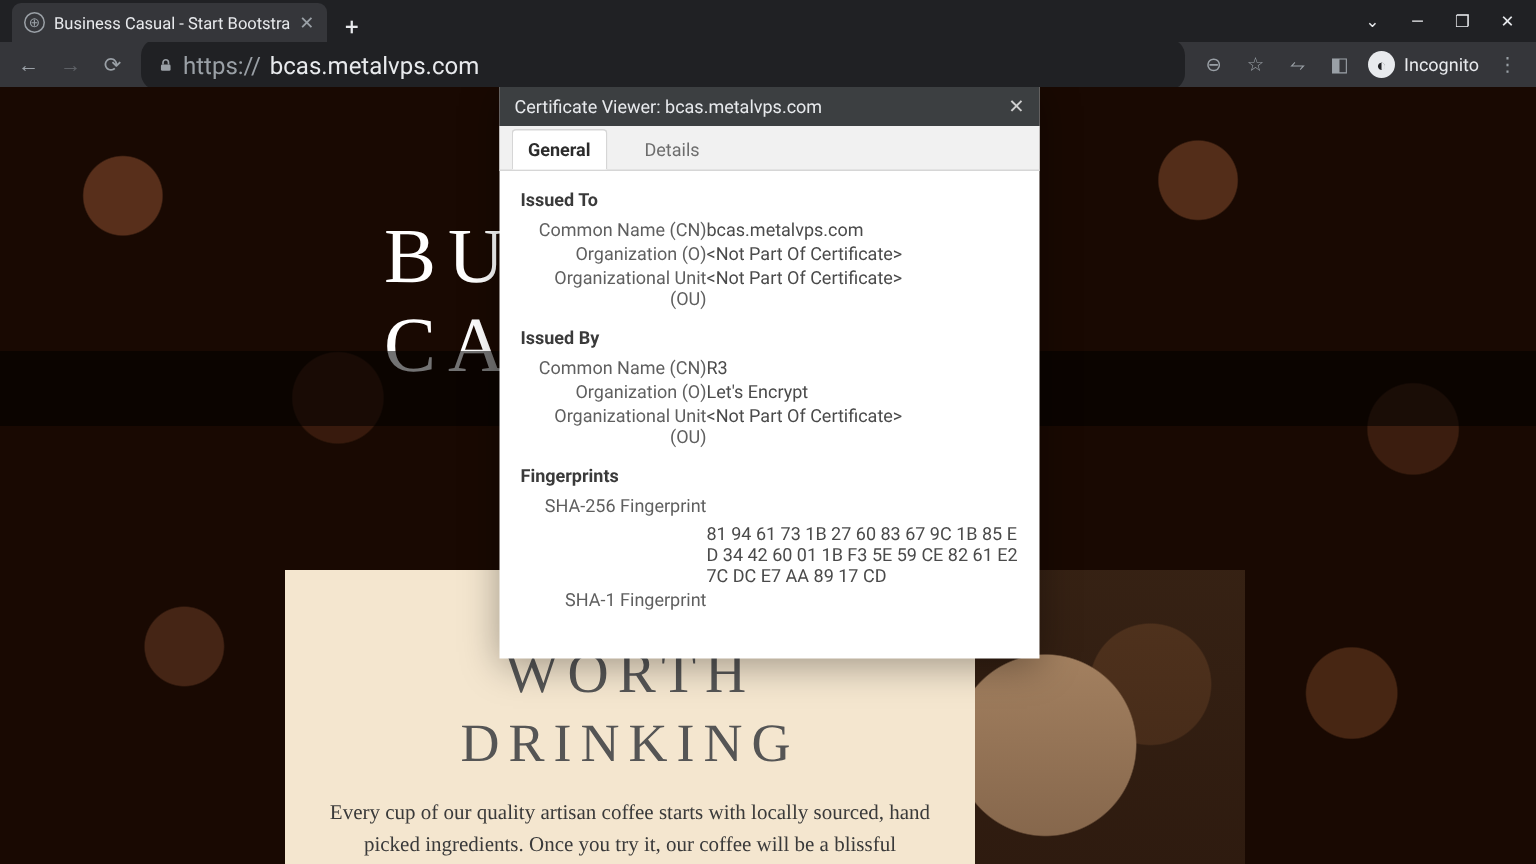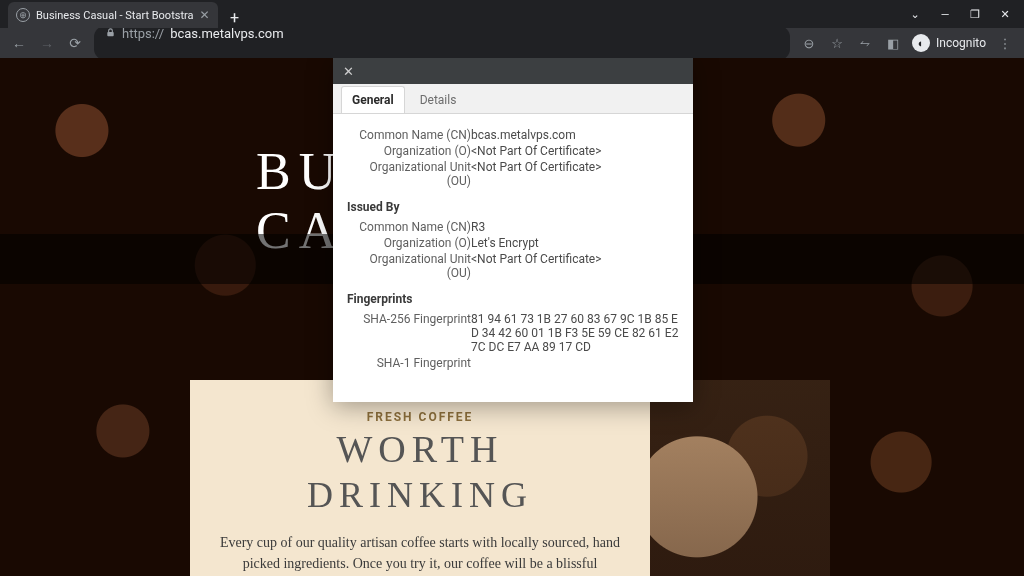--- a/index.html
+++ b/index.html
@@ -9,21 +9,21 @@
   .tabstrip { height:28px; background:#202124; display:flex; align-items:flex-end; padding:0 8px; position:relative; }
   .tab { height:26px; background:#35363a; color:#e8eaed; font-size:11px; display:flex; align-items:center; padding:0 8px; border-radius:6px 6px 0 0; min-width:180px; gap:6px; }
   .tab .favicon { width:14px; height:14px; border-radius:50%; border:1px solid #9aa0a6; font-size:9px; display:flex; align-items:center; justify-content:center; color:#9aa0a6; }
   .tab .title { white-space:nowrap; overflow:hidden; text-overflow:ellipsis; flex:1; }
   .tab .close { font-size:12px; color:#9aa0a6; }
   .newtab { width:22px; height:22px; margin-left:6px; color:#e8eaed; font-size:16px; display:flex; align-items:center; justify-content:center; border-radius:4px; }
   .wincontrols { position:absolute; right:6px; top:4px; display:flex; gap:4px; color:#e8eaed; }
   .wincontrols div { width:26px; height:20px; display:flex; align-items:center; justify-content:center; font-size:11px; }
   .toolbar { height:30px; background:#35363a; display:flex; align-items:center; padding:0 10px; gap:10px; color:#9aa0a6; }
   .toolbar .navbtn { width:18px; height:18px; display:flex; align-items:center; justify-content:center; font-size:14px; }
-  .omnibox { flex:1; height:34px; background:#202124; border-radius:11px; display:flex; padding:0 10px; gap:6px; color:#e8eaed; font-size:13px; }
+  .omnibox { flex:1; height:34px; background:#202124; border-radius:11px; display:flex; align-items:center; padding:0 10px; gap:6px; color:#e8eaed; font-size:16px; }
   .omnibox .lock { width:12px; height:12px; display:flex; align-items:center; justify-content:center; color:#9aa0a6; }
   .omnibox .url-dim { color:#9aa0a6; }
   .toolbar .right { display:flex; align-items:center; gap:10px; }
   .toolbar .iconbtn { width:18px; height:18px; display:flex; align-items:center; justify-content:center; font-size:13px; }
   .incognito { display:flex; align-items:center; gap:6px; color:#e8eaed; font-size:12px; }
   .incognito .badge { width:18px; height:18px; border-radius:50%; background:#e8eaed; color:#202124; display:flex; align-items:center; justify-content:center; font-size:11px; }
   
   .page { flex:1; position:relative; overflow:hidden; background:#1b0e08; }
   .bg-beans { position:absolute; inset:0; background:
      radial-gradient(circle at 8% 14%, #5a3320 0 26px, transparent 27px),
@@ -50,31 +50,31 @@
      linear-gradient(180deg, rgba(30,13,6,.15), rgba(30,13,6,.5)),
      radial-gradient(circle at 62% 46%, #caa27a 0 60px, transparent 61px),
      radial-gradient(circle at 82% 30%, #5a3a22 0 40px, transparent 41px),
      #3a2516;
      filter:blur(.3px);
   }
   
   .certmodal { position:absolute; left:333px; top:0; width:360px; background:#fff; box-shadow:0 4px 24px rgba(0,0,0,.35); font-size:12px; color:#4c4c4c; }
   .certmodal .titlebar { height:26px; background:#3c3f41; color:#e8eaed; display:flex; align-items:center; justify-content:space-between; padding:0 10px; font-size:12px; }
   .certmodal .tbclose { font-size:13px; color:#cfcfcf; cursor:pointer; }
-  .certmodal .tabs { height:30px; background:#f1f1f1; border-bottom:1px solid #d6d6d6; display:flex; align-items:flex-end; padding:0 8px; gap:4px; }
+  .certmodal .tabs { height:30px; background:#f1f1f1; border-bottom:1px solid #d6d6d6; display:flex; align-items:flex-end; padding:0 8px; gap:14px; }
   .certmodal .tabs .ctab { padding:6px 10px; font-size:12px; color:#6d6d6d; border:1px solid transparent; border-bottom:none; border-radius:3px 3px 0 0; }
   .certmodal .tabs .ctab.active { background:#fff; color:#2b2b2b; font-weight:700; border-color:#d6d6d6; }
   .certmodal .body { padding:12px 14px 20px; }
   .certmodal .sec { margin-bottom:12px; }
   .certmodal .sec-h { font-weight:700; color:#3a3a3a; margin-bottom:6px; }
   .certmodal .row { display:flex; margin:2px 0; }
   .certmodal .row .k { width:124px; color:#5f5f5f; padding-left:10px;text-align:right; }
   .certmodal .row .v { flex:1; color:#4a4a4a; }
   .certmodal .fp .row .k { width:124px; }
-  .certmodal .fp .row .v { word-break:break-all; }
+  .certmodal .fp .row .v { word-break:break-all;margin-top:19px; }
 </style>
 </head>
 <body>
 
 <div class="chrome">
 
   <div class="tabstrip">
     <div class="tab">
       <span class="favicon">⊕</span>
       <span class="title">Business Casual - Start Bootstra</span>
@@ -123,28 +123,30 @@
     <div class="photo"></div>
     <div class="card">
       <div class="eyebrow">FRESH COFFEE</div>
       <div class="headline">WORTH</div>
       <div class="headline2">DRINKING</div>
       <p>Every cup of our quality artisan coffee starts with locally sourced, hand picked ingredients. Once you try it, our coffee will be a blissful addition to your everyday morning routine - we guarantee it!</p>
     </div>
 
     <div class="certmodal">
       <div class="titlebar">
+        <span>Certificate Viewer: bcas.metalvps.com</span>
         <span class="tbclose">✕</span>
       </div>
       <div class="tabs">
         <div class="ctab active">General</div>
         <div class="ctab">Details</div>
       </div>
       <div class="body">
         <div class="sec">
+          <div class="sec-h">Issued To</div>
           <div class="row">
               <div class="k">Common Name (CN)</div>
               <div class="v">bcas.metalvps.com</div>
             </div>
           <div class="row">
               <div class="k">Organization (O)</div>
               <div class="v">&lt;Not Part Of Certificate&gt;</div>
             </div>
           <div class="row">
               <div class="k">Organizational Unit (OU)</div>

